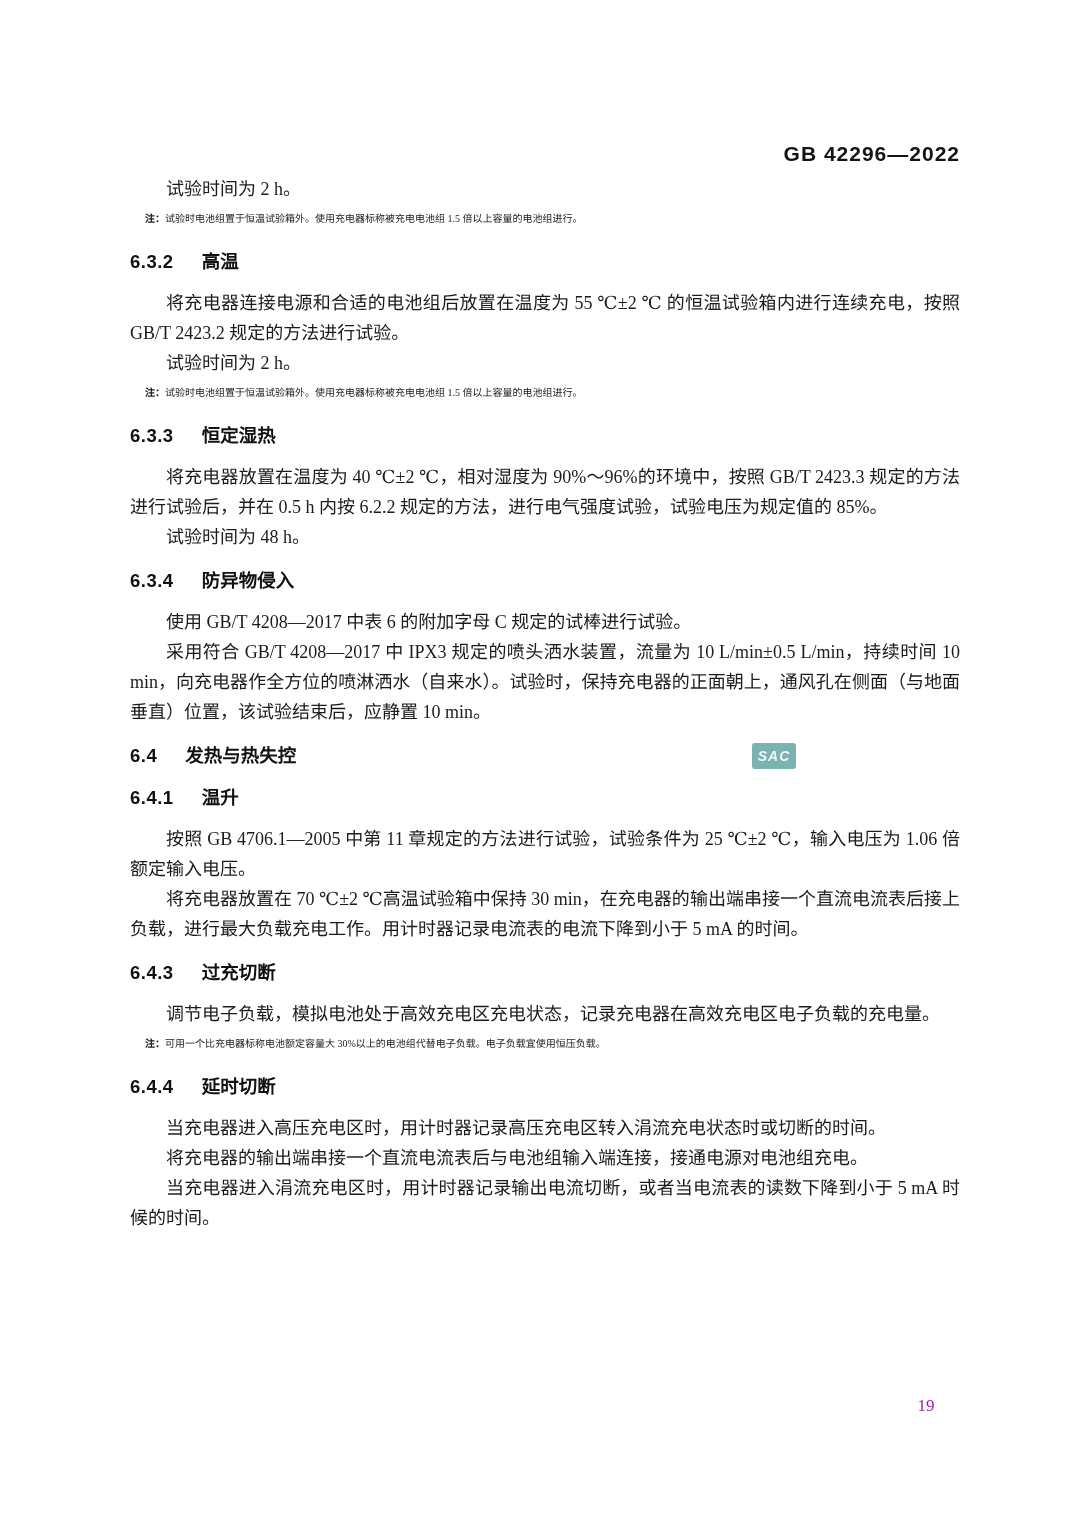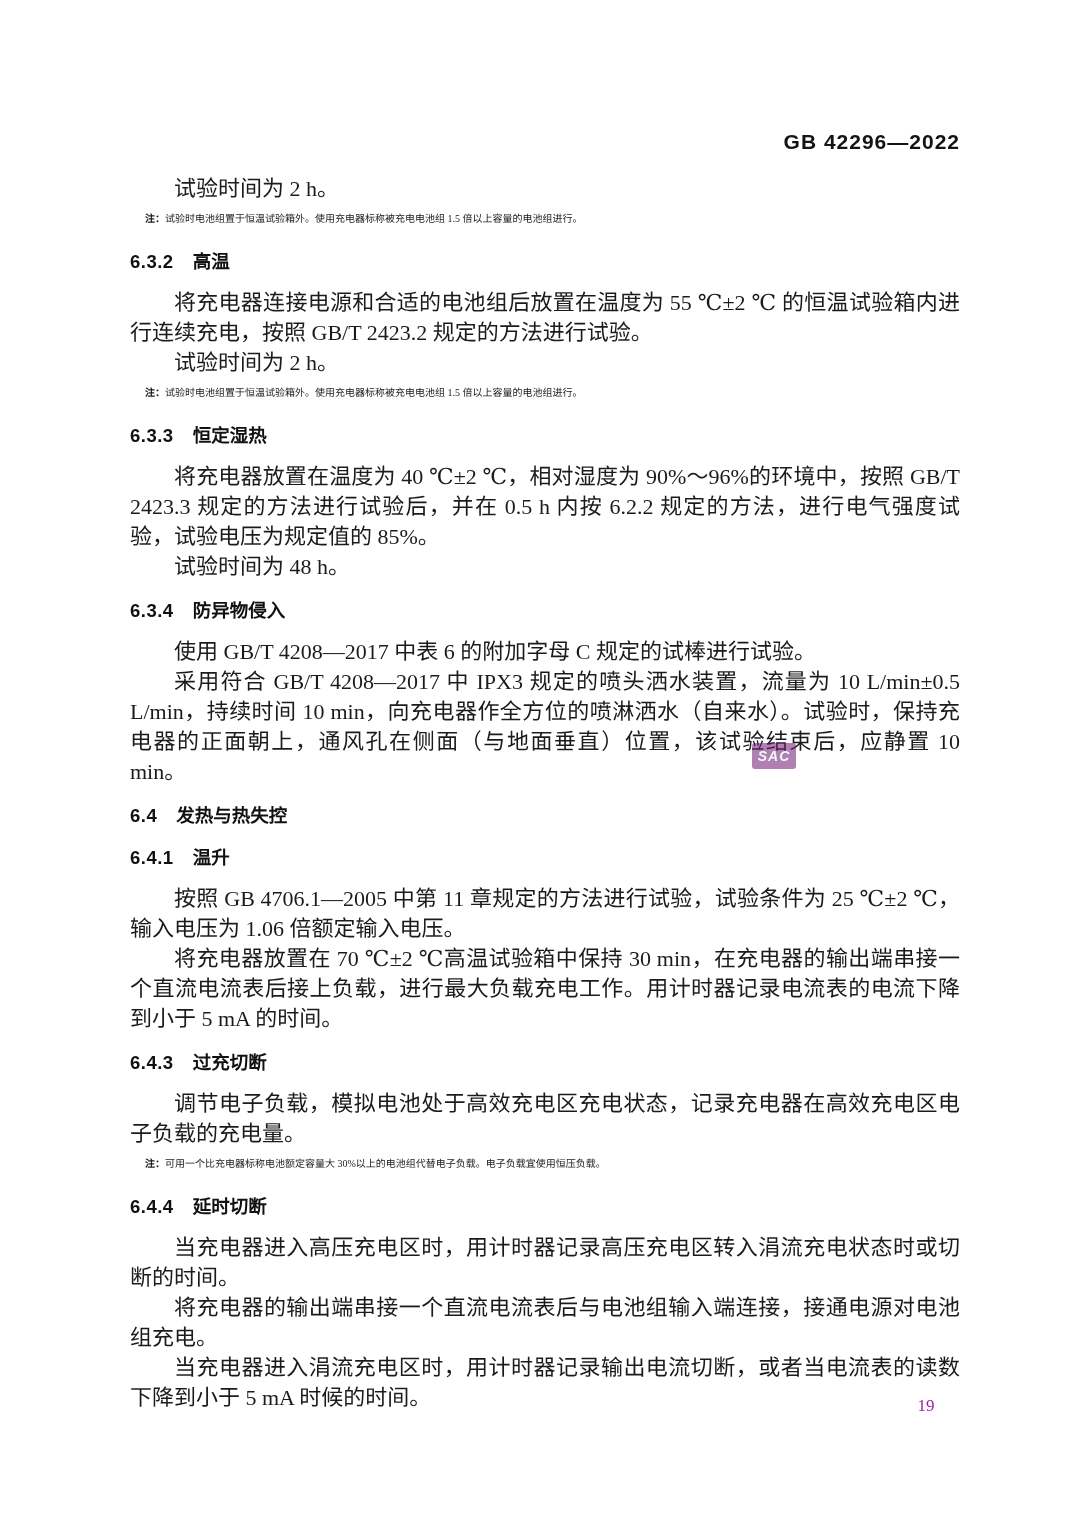--- a/index.html
+++ b/index.html
@@ -6,61 +6,61 @@
   body {
     width:1074px; height:1520px;
     background:#ffffff;
     position:relative;
     font-family:"Liberation Serif","DejaVu Serif",serif;
     color:#1b1b1b;
     overflow:hidden;
   }
   .doc-header {
     position:absolute;
-    top:130px; right:114px;
+    top:142px; right:114px;
     font-family:"Liberation Sans","DejaVu Sans",sans-serif;
     font-weight:bold;
     font-size:21px;
     letter-spacing:1px;
     color:#141414;
   }
   #content {
     position:absolute;
     left:130px; top:174px;
     width:830px;
   }
   .p {
     margin:0;
-    font-size:22px;
+    font-size:18px;
     line-height:30px;
     text-indent:2em;
     text-align:justify;
   }
   .note {
     margin:1px 0 0 0;
     font-size:10px;
     line-height:28px;
     text-indent:1.5em;
     text-align:justify;
   }
   .note-label { font-family:"Liberation Sans","DejaVu Sans",sans-serif; font-weight:bold; }
   .h {
     margin:16px 0 13px 0;
     font-family:"Liberation Sans","DejaVu Sans",sans-serif;
     font-weight:bold;
     font-size:18.5px;
     line-height:26px;
     color:#111;
   }
-  .h .h-num { margin-right:19px; letter-spacing:0.5px; }
+  .h .h-num { margin-right:28px; letter-spacing:0.5px; }
   .watermark {
     position:absolute;
     left:752px; top:743px;
     width:44px; height:26px;
-    background:#701a75;
+    background:#0f766e;
     border-radius:3px;
     opacity:0.55;
     display:flex; align-items:center; justify-content:center;
     font-family:"Liberation Sans","DejaVu Sans",sans-serif;
     font-weight:bold; font-style:italic;
     font-size:14px; color:#e8f1f8;
     letter-spacing:1px;
   }
   .page-number {
     position:absolute;

